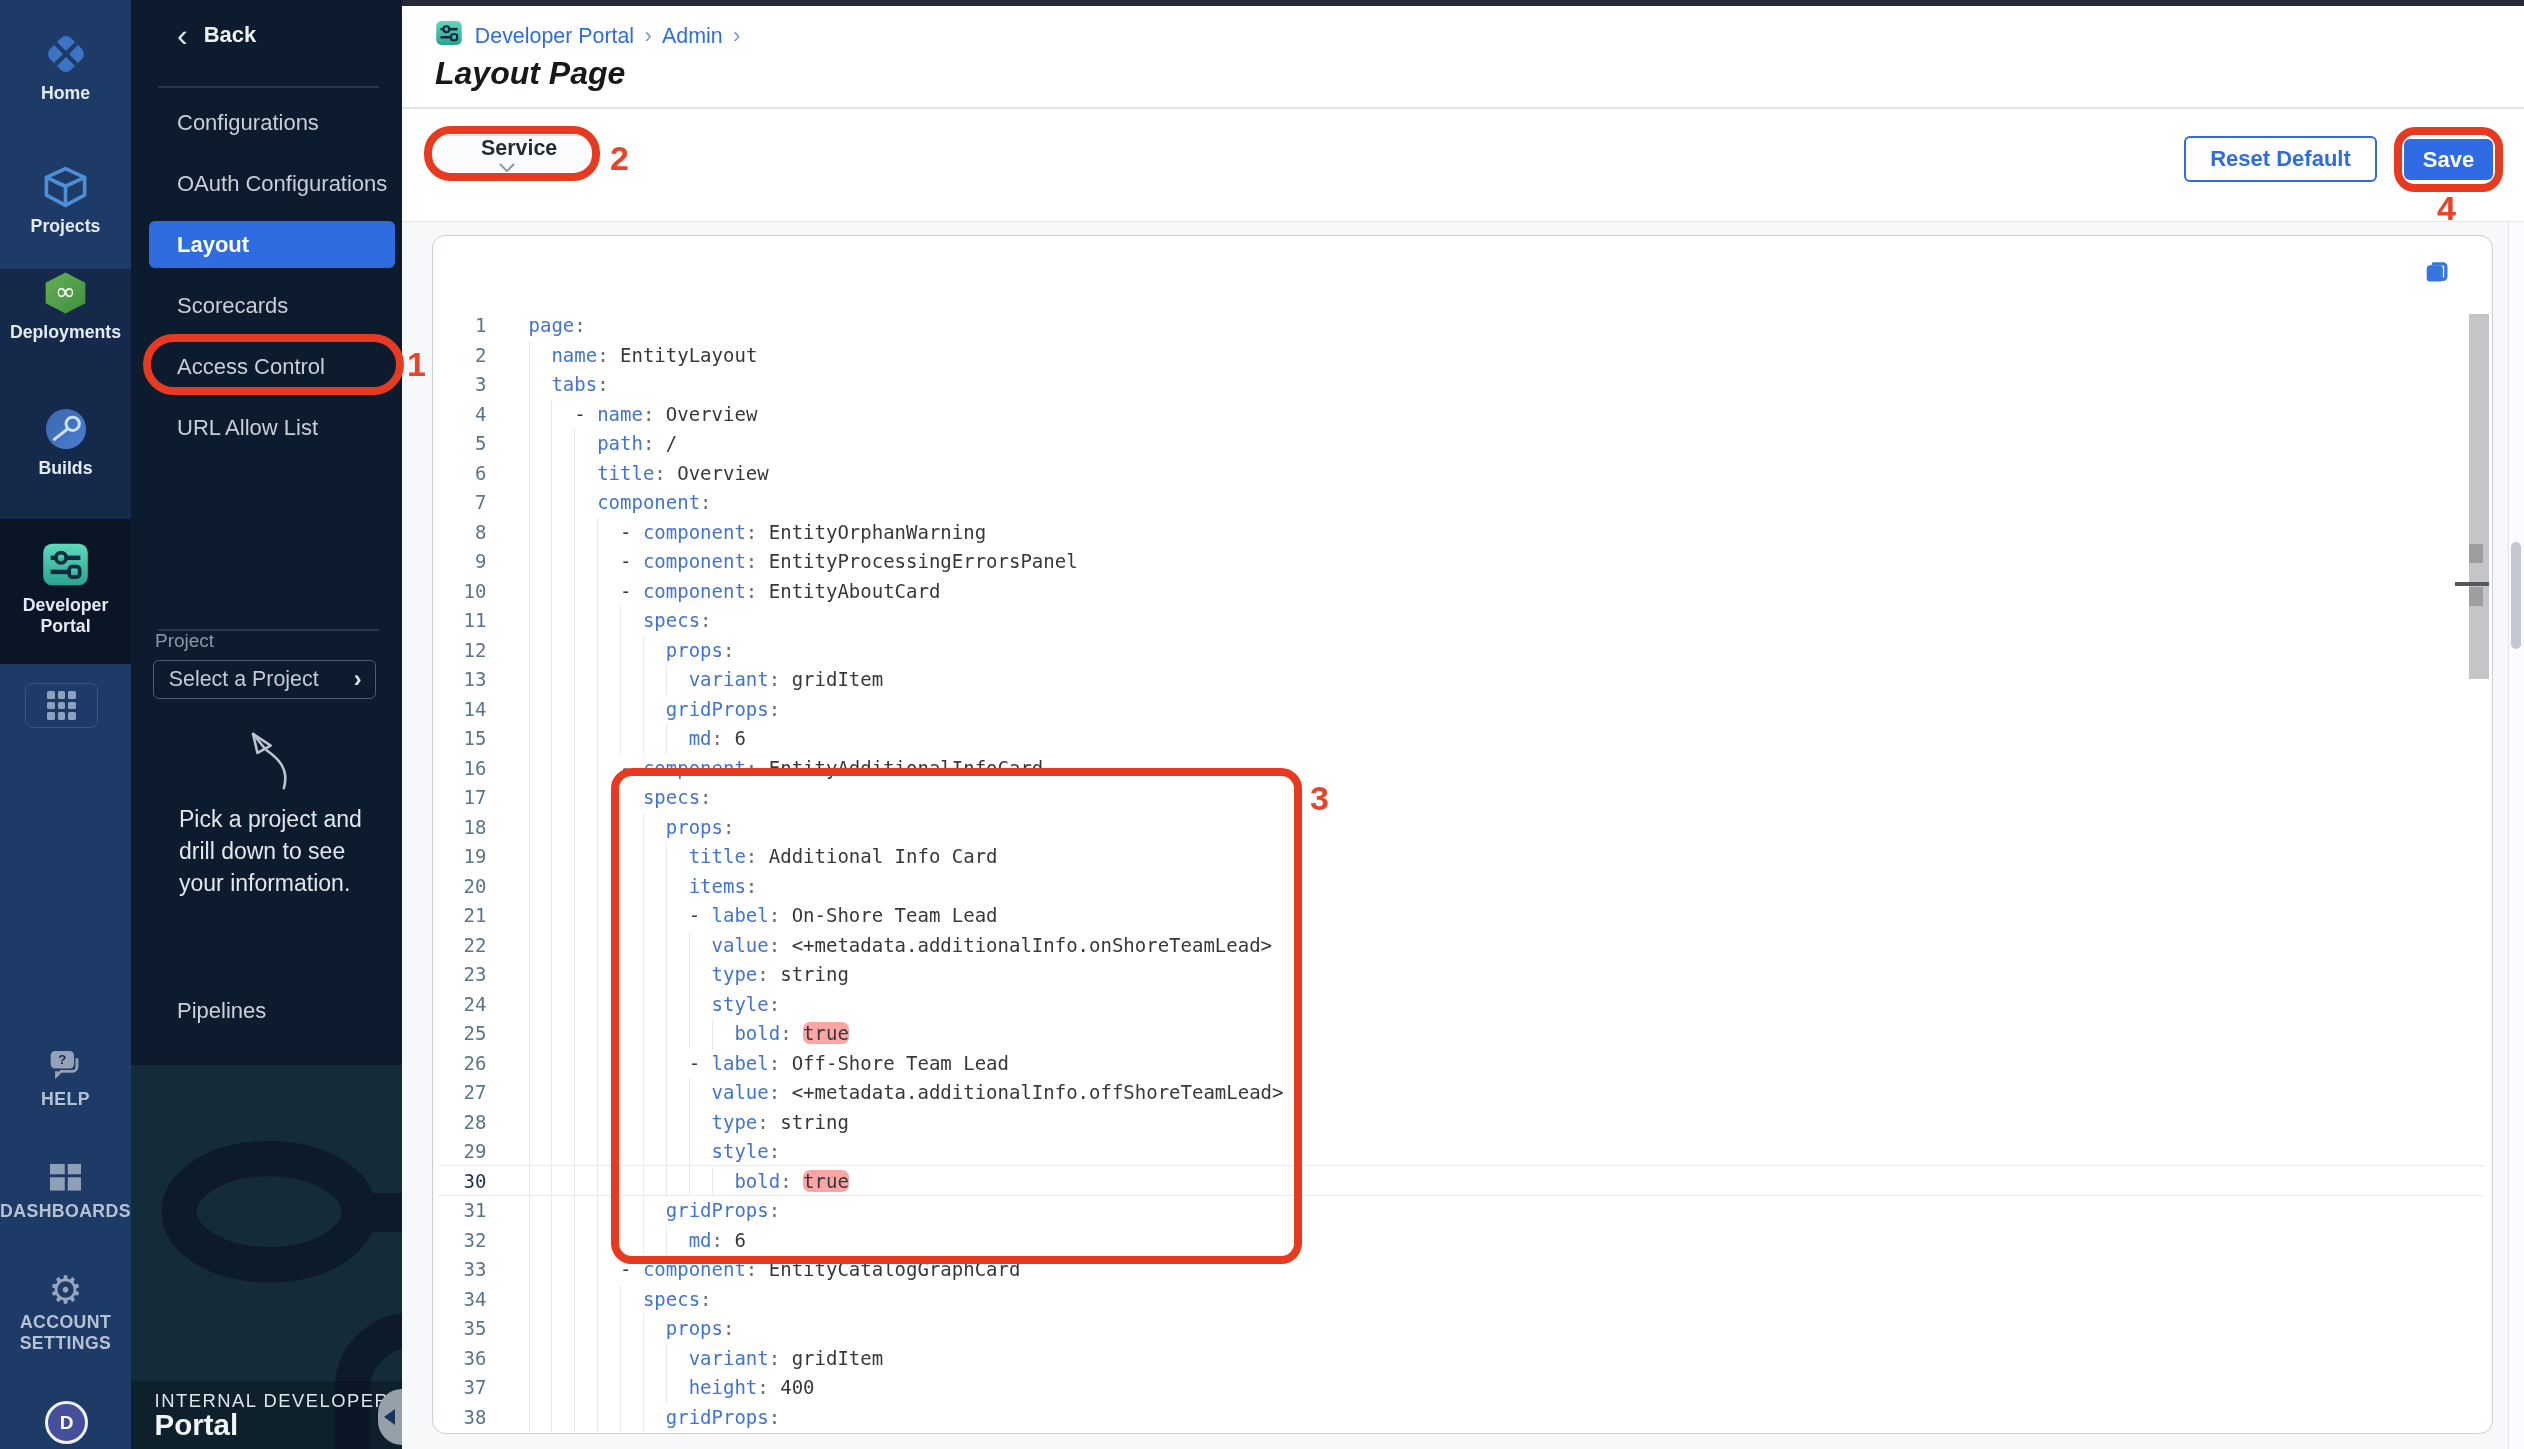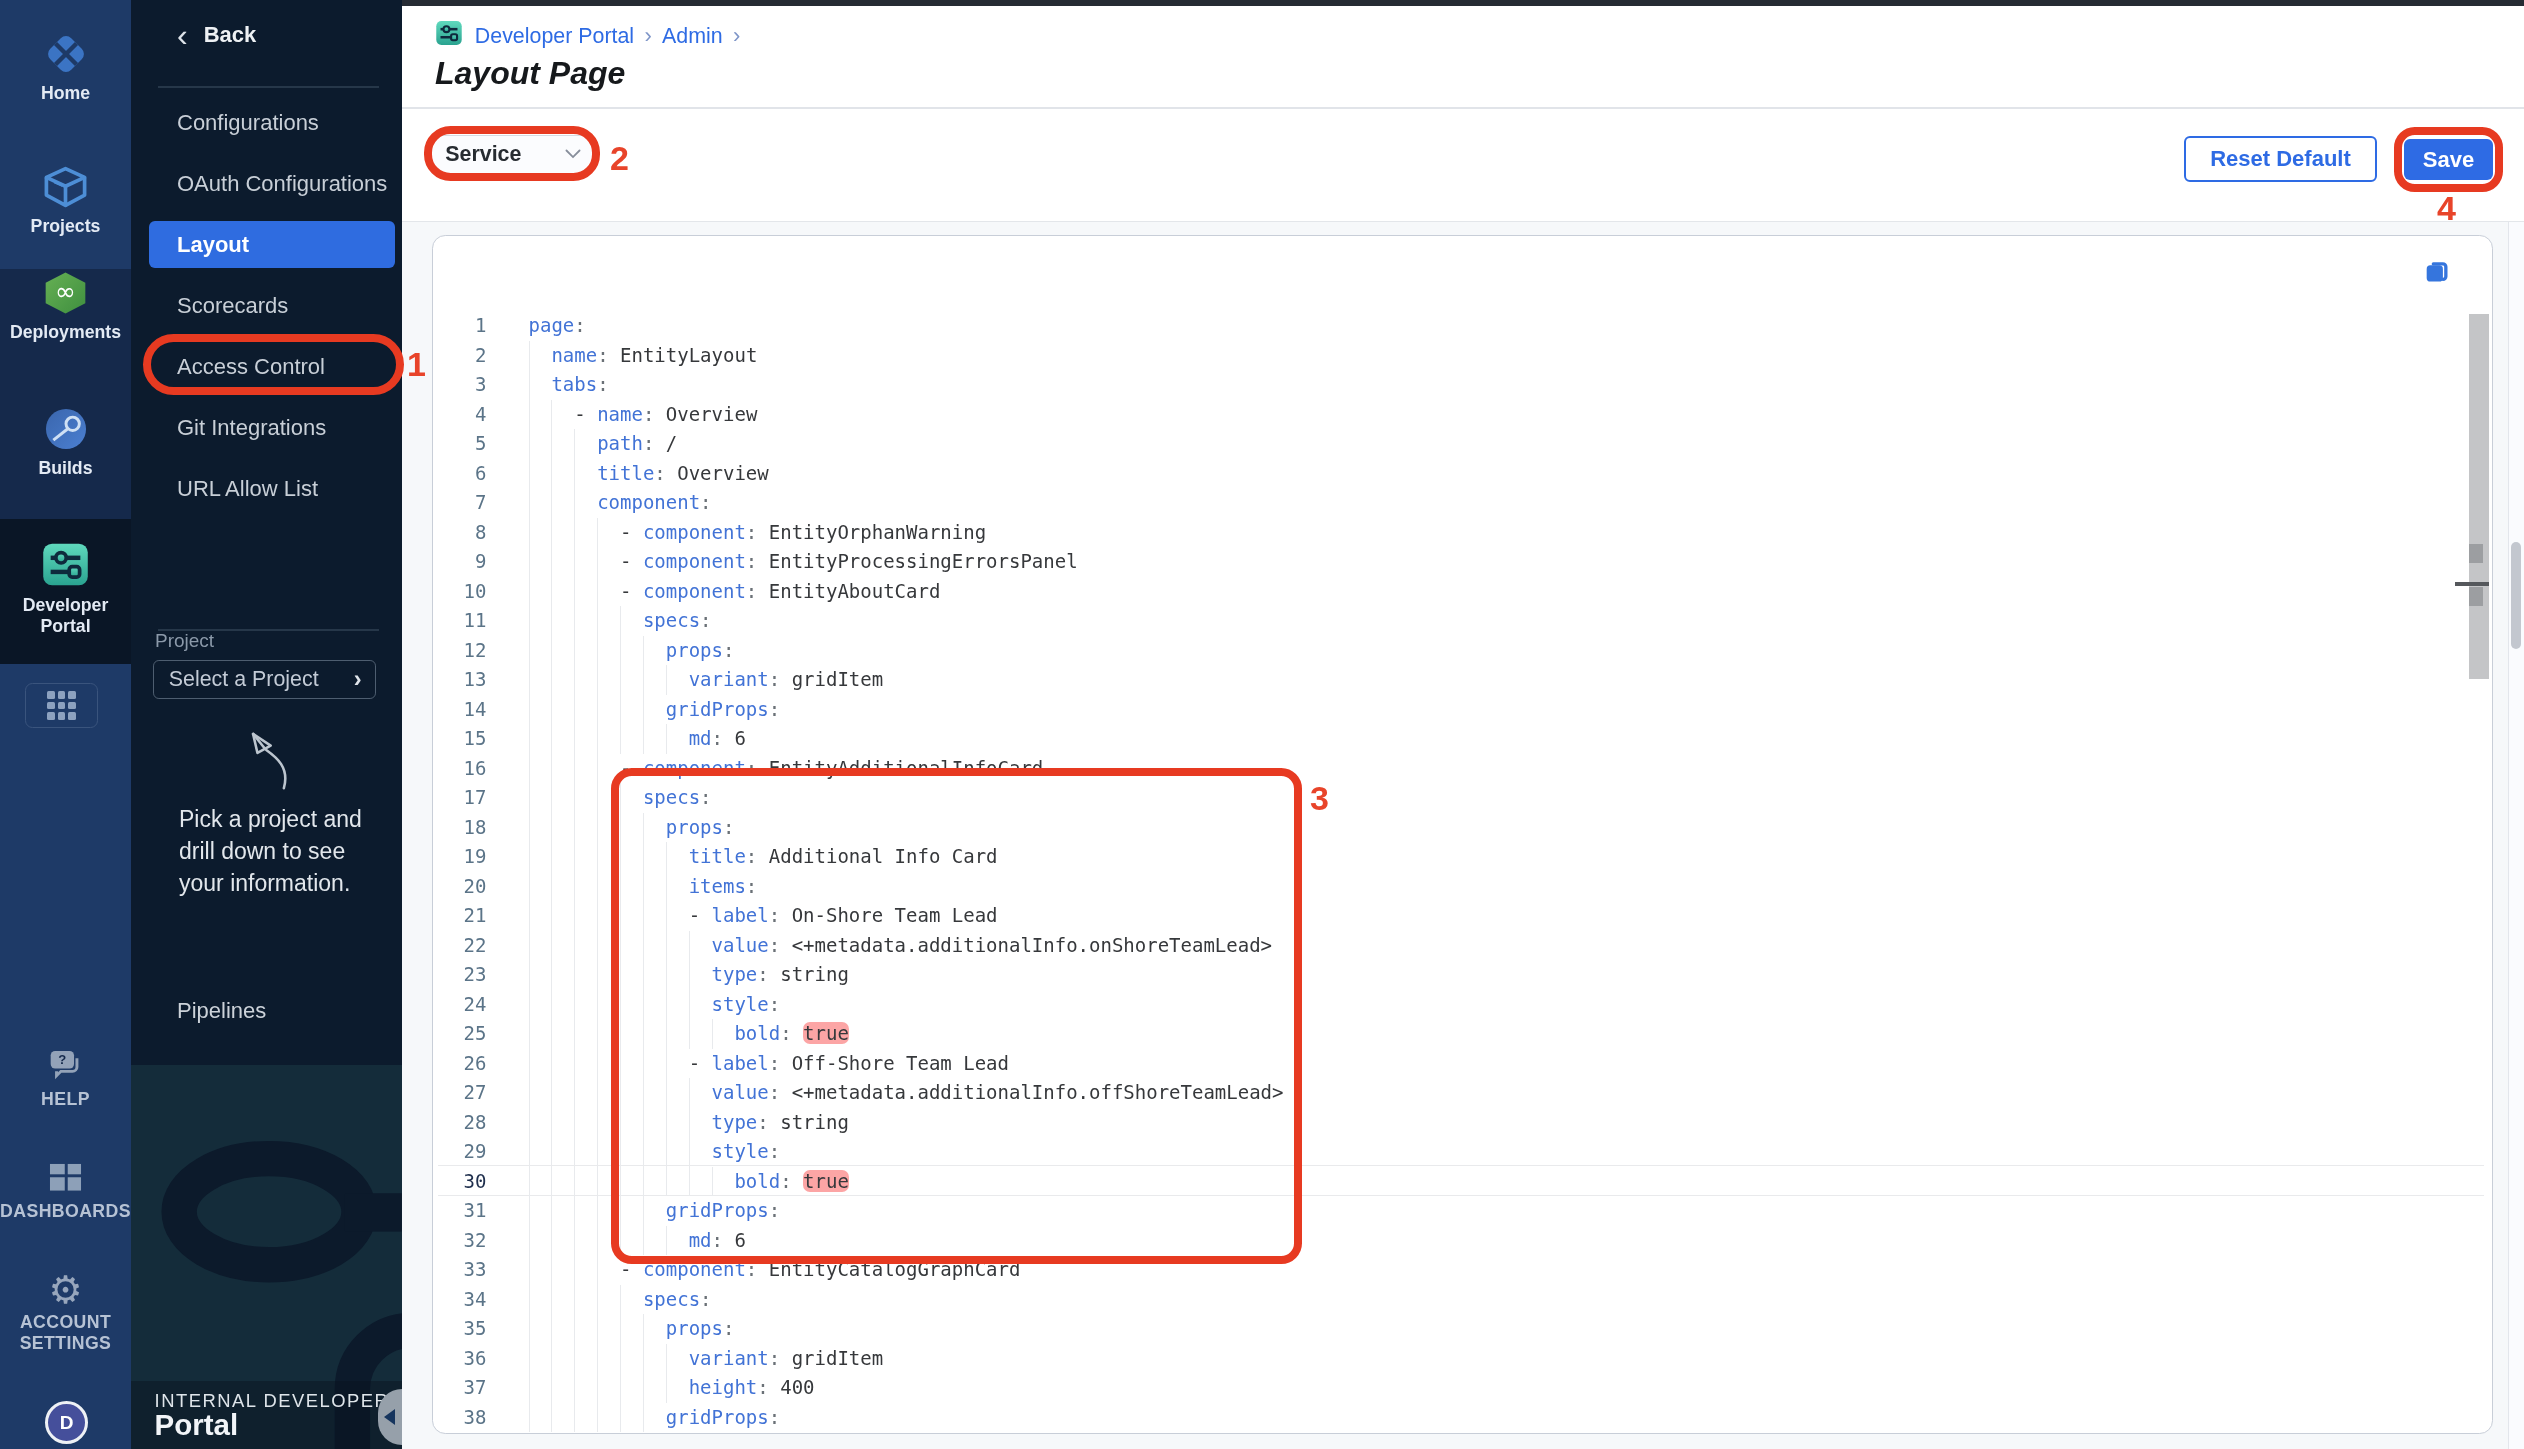--- a/index.html
+++ b/index.html
@@ -52,21 +52,21 @@
   
   .main{position:absolute;left:402px;top:0;width:2123px;height:1449px;background:#ffffff;}
   .topstrip{position:absolute;left:0;top:0;width:100%;height:5.9px;background:#262b33;}
   .bc{position:absolute;left:33px;top:19px;display:flex;align-items:center;font-size:21.4px;color:#2e6be4;}
   .bc .ico{margin-right:11.8px;}
   .bc .sep{color:#7f96c8;margin:0 10.3px;font-size:22px;}
   .page-title{position:absolute;left:33px;top:55px;font-size:32px;font-weight:700;color:#16191c;}
   .hdiv1{position:absolute;left:0;top:107px;width:100%;height:1.5px;background:#e1e4e9;}
   .hdiv2{position:absolute;left:0;top:221px;width:100%;height:1.5px;background:#e3e6ea;}
   .entity-select{position:absolute;left:29px;top:135px;width:161px;height:37px;background:#fbfcfe;
-            border:1.5px solid #d6dae1;border-radius:5.9px;display:flex;align-items:center;cursor:pointer;}
+            border:1.5px solid #d6dae1;border-radius:5.9px;display:flex;align-items:center;cursor:pointer;flex-direction:column;}
   .entity-select .txt{margin-left:13.3px;flex:1;font-size:21.4px;font-weight:600;color:#272c31;}
   .entity-select svg{margin-right:11.8px;}
   .btn-reset{position:absolute;left:1782px;top:136px;width:193px;height:46px;border:2.2px solid #2e6be4;
             border-radius:5.9px;background:#fff;color:#2e6be4;font-size:22px;font-weight:700;
             display:flex;align-items:center;justify-content:center;box-sizing:border-box;}
   .btn-save{position:absolute;left:2002px;top:139px;width:89px;height:41px;background:#2e6be4;
             border-radius:5.9px;color:#ffffff;font-size:22px;font-weight:700;
             display:flex;align-items:center;justify-content:center;}
   .content{position:absolute;left:0;top:222px;width:100%;height:1227px;background:#f6f8fa;}
   .card{position:absolute;left:29.5px;top:13.3px;width:2061px;height:1199px;background:#ffffff;
@@ -244,23 +244,20 @@
           <span>OAuth Configurations</span>
         </div>
         <div class="menu-item active">
           <span>Layout</span>
         </div>
         <div class="menu-item">
           <span>Scorecards</span>
         </div>
         <div class="menu-item">
           <span>Access Control</span>
-        </div>
-        <div class="menu-item">
-          <span>Git Integrations</span>
         </div>
         <div class="menu-item">
           <span>URL Allow List</span>
         </div>
       </div>
 
     <div class="sb-div" style="top:629px;"></div>
     <div class="proj-label">Project</div>
     <div class="proj-select">
       <span class="txt">Select a Project</span>

